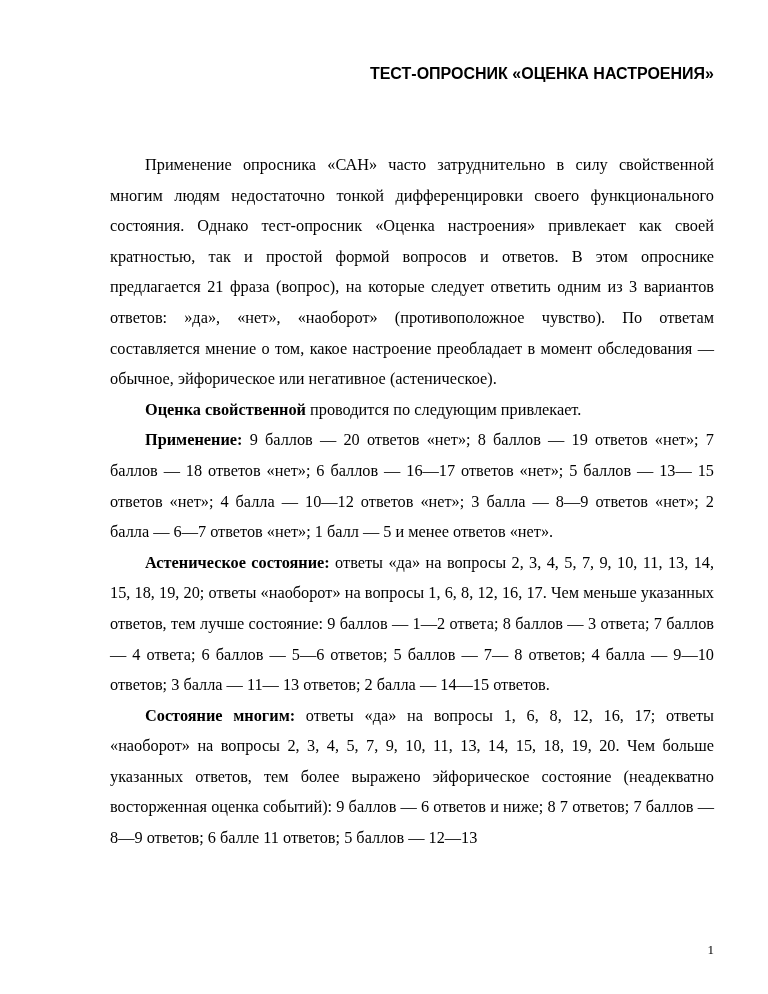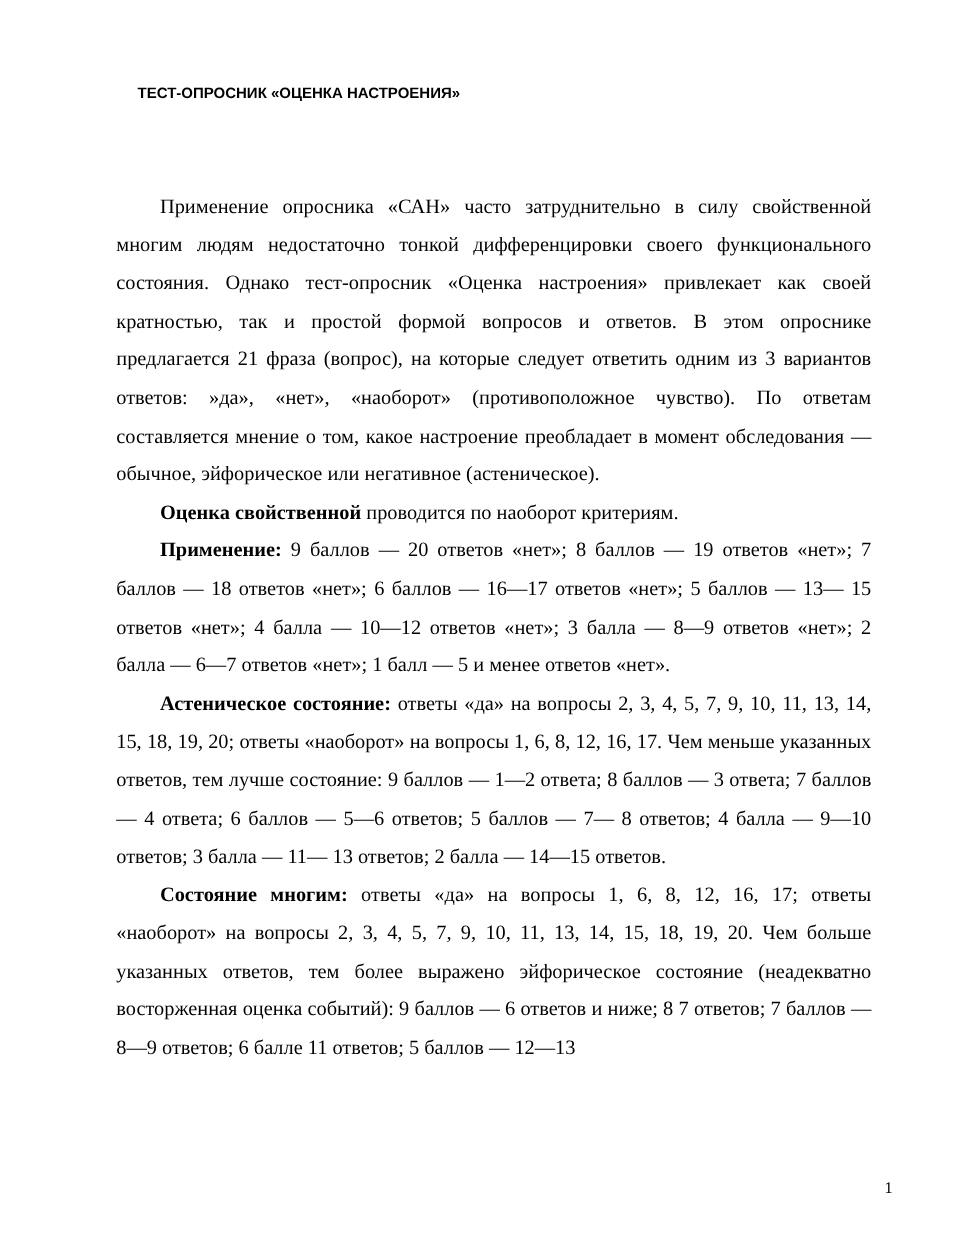--- a/index.html
+++ b/index.html
@@ -3,50 +3,50 @@
 <meta charset="utf-8">
 <style>
   html, body { margin: 0; padding: 0; background: #ffffff; }
   body { width: 768px; height: 994px; position: relative; overflow: hidden; }
   .page {
     position: absolute; left: 0; top: 0; width: 768px; height: 994px; background: #fff;
     font-family: "Liberation Serif", "DejaVu Serif", serif; color: #000;
   }
   .title {
     position: absolute; left: 110px; width: 604px; top: 62px;
-    text-align: left; font-family: "Liberation Sans", "DejaVu Sans", sans-serif;
-    font-weight: bold; font-size: 12px; line-height: 24px;
+    text-align: right; font-family: "Liberation Sans", "DejaVu Sans", sans-serif;
+    font-weight: bold; font-size: 16px; line-height: 24px;
   }
   .source {
     position: absolute; left: 110px; width: 604px; top: 90px;
     text-align: center; font-size: 16.3px; line-height: 30.6px;
   }
   .body {
-    position: absolute; left: 93px; width: 604px; top: 150px;
+    position: absolute; left: 110px; width: 604px; top: 150px;
     font-size: 16.3px; line-height: 30.6px; text-align: justify;
   }
   .body p { margin: 0; text-indent: 35px; }
   .body b { font-weight: bold; }
   .pagenum {
     position: absolute; left: 690px; width: 24px; top: 942px;
     text-align: right; font-size: 13px; line-height: 16px;
   }
 </style>
 </head>
 <body>
 
 <div class="page">
   <div class="title">ТЕСТ-ОПРОСНИК «ОЦЕНКА НАСТРОЕНИЯ»</div>
 
   <div class="body">
     <p>
       <b></b><span>Применение опросника «САН» часто затруднительно в силу свойственной многим людям недостаточно тонкой дифференцировки своего функционального состояния. Однако тест-опросник «Оценка настроения» привлекает как своей кратностью, так и простой формой вопросов и ответов. В этом опроснике предлагается 21 фраза (вопрос), на которые следует ответить одним из 3 вариантов ответов: »да», «нет», «наоборот» (противоположное чувство). По ответам составляется мнение о том, какое настроение преобладает в момент обследования — обычное, эйфорическое или негативное (астеническое).</span>
     </p>
     <p>
-      <b>Оценка свойственной</b><span> проводится по наоборот критериям.</span>
+      <b>Оценка свойственной</b><span> проводится по следующим привлекает.</span>
     </p>
     <p>
       <b>Применение:</b><span> 9 баллов — 20 ответов «нет»; 8 баллов — 19 ответов «нет»; 7 баллов — 18 ответов «нет»; 6 баллов — 16—17 ответов «нет»; 5 баллов — 13— 15 ответов «нет»; 4 балла — 10—12 ответов «нет»; 3 балла — 8—9 ответов «нет»; 2 балла — 6—7 ответов «нет»; 1 балл — 5 и менее ответов «нет».</span>
     </p>
     <p>
       <b>Астеническое состояние:</b><span> ответы «да» на вопросы 2, 3, 4, 5, 7, 9, 10, 11, 13, 14, 15, 18, 19, 20; ответы «наоборот» на вопросы 1, 6, 8, 12, 16, 17. Чем меньше указанных ответов, тем лучше состояние: 9 баллов — 1—2 ответа; 8 баллов — 3 ответа; 7 баллов — 4 ответа; 6 баллов — 5—6 ответов; 5 баллов — 7— 8 ответов; 4 балла — 9—10 ответов; 3 балла — 11— 13 ответов; 2 балла — 14—15 ответов.</span>
     </p>
     <p>
       <b>Состояние многим:</b><span> ответы «да» на вопросы 1, 6, 8, 12, 16, 17; ответы «наоборот» на вопросы 2, 3, 4, 5, 7, 9, 10, 11, 13, 14, 15, 18, 19, 20. Чем больше указанных ответов, тем более выражено эйфорическое состояние (неадекватно восторженная оценка событий): 9 баллов — 6 ответов и ниже; 8 7 ответов; 7 баллов — 8—9 ответов; 6 балле 11 ответов; 5 баллов — 12—13</span>
     </p>

